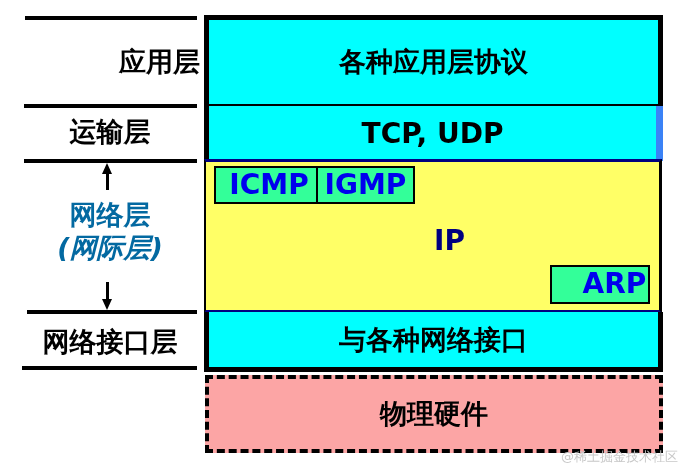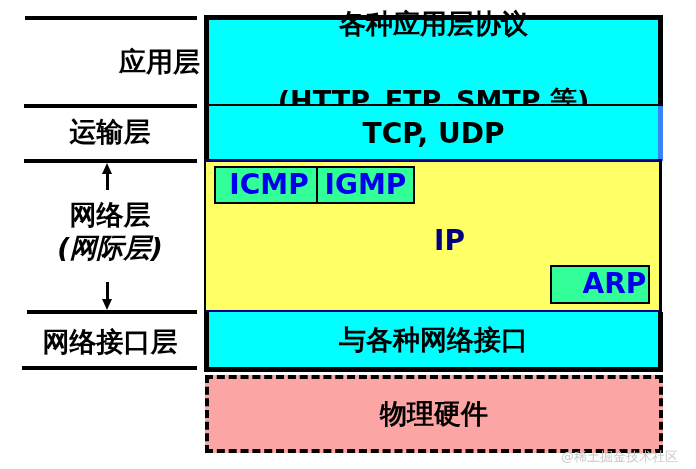--- a/index.html
+++ b/index.html
@@ -6,21 +6,21 @@
     body {
       width: 696px; height: 469px; position: relative; overflow: hidden;
       background: #ffffff;
       font-family: "DejaVu Sans", "Liberation Sans", sans-serif;
     }
     .hline { position: absolute; height: 4px; background: #000; }
     .left-label {
       position: absolute; left: 20px; width: 180px; text-align: center;
       font-weight: bold; font-size: 27px; color: #000; line-height: 1.15;
     }
-    .left-label.blue { color: #000000; }
+    .left-label.blue { color: #0369a1; }
     .arrow-shaft { position: absolute; left: 106px; width: 3px; background: #000; }
     .arrow-up-head {
       position: absolute; left: 102px; width: 0; height: 0;
       border-left: 5.5px solid transparent; border-right: 5.5px solid transparent;
       border-bottom: 11px solid #000;
     }
     .arrow-down-head {
       position: absolute; left: 102px; width: 0; height: 0;
       border-left: 5.5px solid transparent; border-right: 5.5px solid transparent;
       border-top: 11px solid #000;
@@ -68,24 +68,23 @@
 <div class="left-label blue" style="top:232px;font-style:italic;">(网际层)</div>
 <div class="left-label" style="top:326px;">网络接口层</div>
 
 <div class="arrow-up-head" style="top:163px;"></div>
 <div class="arrow-shaft" style="top:173px; height:17px;"></div>
 <div class="arrow-shaft" style="top:282px; height:18px;"></div>
 <div class="arrow-down-head" style="top:299px;"></div>
 
 <div class="cyan-box" style="left:204px; top:15px; width:459px; height:92px; border:5px solid #000; border-bottom:3px solid #000; flex-direction:column; font-size:27px; line-height:1.25;">
   <span>各种应用层协议</span>
-  <span>(HTTP, FTP, SMTP 等)</span>
 </div>
 
-<div class="cyan-box" style="left:204px; top:106px; width:459px; height:55px; border-left:5px solid #000; border-right:5px solid #3b82f6; font-size:28px;">
+<div class="cyan-box" style="left:204px; top:106px; width:459px; height:55px; border-left:5px solid #000; border-right:7px solid #3b82f6; font-size:28px;">
   <span>TCP, UDP</span>
 </div>
 
 <div class="yellow-box" style="left:204px; top:159px; width:458px; height:154px;"></div>
 
 <div class="proto-box" style="left:214px; top:166px; width:110px; height:38px;">
   <span>ICMP</span>
 </div>
 <div class="proto-box" style="left:316px; top:166px; width:99px; height:38px;">
   <span>IGMP</span>

